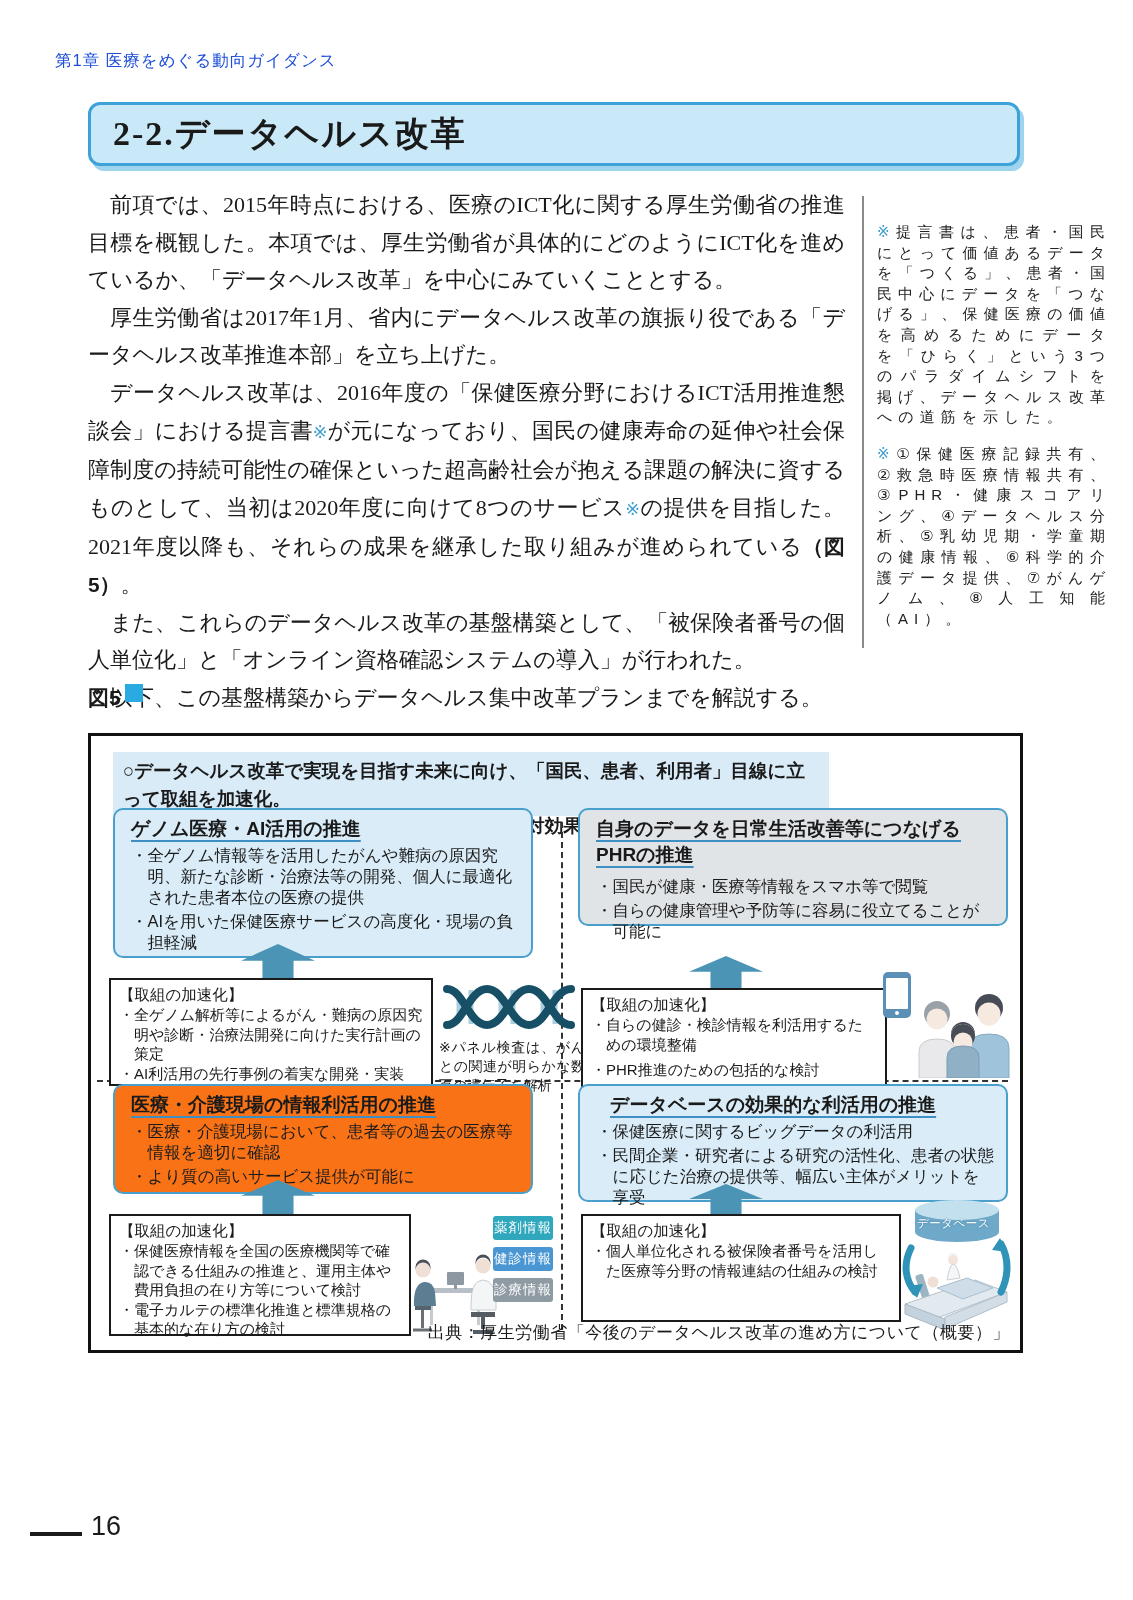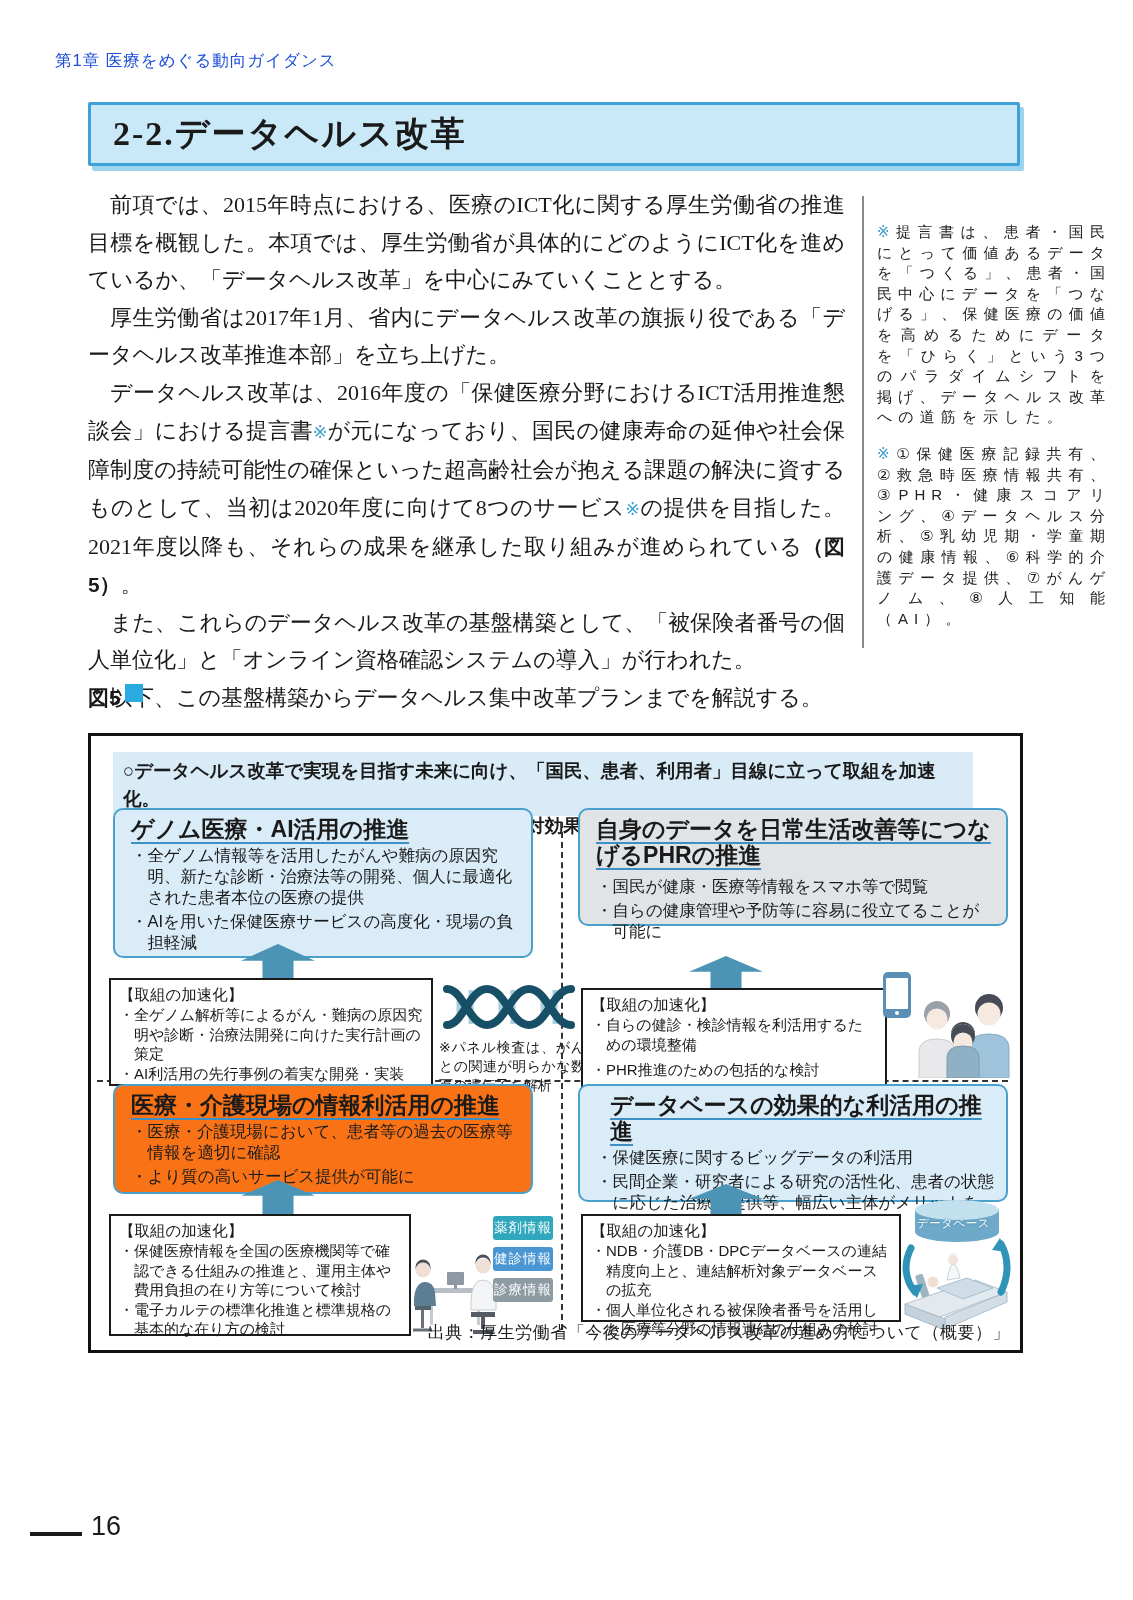--- a/index.html
+++ b/index.html
@@ -4,47 +4,47 @@
 <style>
   html,body{margin:0;padding:0;}
   body{
     width:1133px;height:1600px;position:relative;background:#ffffff;color:#1a1a1a;
     font-family:"Liberation Serif","DejaVu Serif",serif;overflow:hidden;
   }
   
   .chapter-header{position:absolute;left:55px;top:50px;font-family:"Liberation Sans","DejaVu Sans",sans-serif;
     font-size:16.5px;color:#1d4ed8;letter-spacing:1px;}
   .title-box{position:absolute;left:88px;top:102px;width:926px;height:58px;background:#c9e8f8;
-    border:3px solid #3da2d8;border-radius:2px;box-shadow:4px 5px 0 #9ed4ee;display:flex;align-items:center;}
+    border:3px solid #3da2d8;border-radius:12px;box-shadow:4px 5px 0 #9ed4ee;display:flex;align-items:center;}
   .title-box .t{font-size:34px;font-weight:bold;letter-spacing:2px;padding-left:22px;}
   
   .body-col{position:absolute;left:88px;top:186px;width:757px;font-size:22px;line-height:37.6px;text-align:justify;}
   .body-col p{margin:0;text-indent:1em;}
   .refmark{color:#3e9fd0;font-family:"Liberation Sans","DejaVu Sans",sans-serif;font-size:0.8em;}
   .figref{font-family:"Liberation Sans","DejaVu Sans",sans-serif;font-weight:bold;font-size:0.95em;}
   
   .side-rule{position:absolute;left:862px;top:196px;width:2px;height:452px;background:#8a8a8a;}
   .sidenote-col{position:absolute;left:877px;top:222px;width:234px;}
   .sidenote{font-family:"Liberation Sans","DejaVu Sans",sans-serif;font-size:15px;line-height:20.6px;
     letter-spacing:6px;text-align:justify;color:#222;margin:0 0 16px 0;}
   .sidenote .mark{color:#3e9fd0;}
   
   .fig-caption{position:absolute;left:88px;top:684px;font-family:"Liberation Sans","DejaVu Sans",sans-serif;
     font-size:21px;font-weight:bold;display:flex;align-items:flex-start;}
   .fig-square{display:inline-block;width:18px;height:18px;background:#29abe2;margin:0 5px 0 4px;}
   
   .fig{position:absolute;left:88px;top:733px;width:929px;height:614px;border:3px solid #111;background:#fff;
     font-family:"Liberation Sans","DejaVu Sans",sans-serif;}
   .fig *{box-sizing:border-box;}
-  .banner{position:absolute;left:22px;top:16px;width:860px;height:64px;background:#d8ebf7;
+  .banner{position:absolute;left:22px;top:16px;width:716px;height:64px;background:#d8ebf7;
     padding:5px 10px;font-size:18.5px;font-weight:bold;line-height:27.5px;}
   .vdash{position:absolute;left:470px;top:86px;height:508px;border-left:2px dashed #333;}
   .hdash{position:absolute;left:6px;top:344px;width:911px;border-top:2px dashed #333;}
   .qbox{position:absolute;border:2.5px solid #4aa0cc;border-radius:10px;padding:6px 12px 4px 16px;}
-  .qtitle{font-size:23px;font-weight:bold;line-height:26px;
+  .qtitle{font-size:19px;font-weight:bold;line-height:26px;
     text-decoration:underline;text-decoration-color:#3e8fc4;text-decoration-thickness:2px;text-underline-offset:5px;}
   .qbul{font-size:16.5px;line-height:21px;padding-left:1em;text-indent:-1em;margin-top:3px;}
   .uparrow{position:absolute;background:#4b94b6;
     clip-path:polygon(50% 0%,100% 44%,71% 44%,71% 100%,29% 100%,29% 44%,0% 44%);}
   .accel{position:absolute;background:#fff;border:2px solid #1a1a1a;padding:4px 8px 4px 8px;}
   .accel .at{font-size:15.5px;line-height:21px;}
   .accel .ab{font-size:15px;line-height:19.5px;padding-left:1em;text-indent:-1em;}
   .dna-note{position:absolute;font-size:14px;line-height:19px;width:146px;text-align:justify;}
   .badge{width:60px;height:24px;border-radius:3px;color:#fff;font-size:13.5px;display:flex;
     align-items:center;justify-content:center;letter-spacing:1px;margin-bottom:7px;}
@@ -188,21 +188,20 @@
   </div>
 
   <div class="qbox" style="left:487px;top:348px;width:430px;height:118px;background:#d9ecf7;">
     <div class="qtitle" style="margin-left:14px;">データベースの効果的な利活用の推進</div>
     <div class="qbul">・保健医療に関するビッグデータの利活用</div>
     <div class="qbul">・民間企業・研究者による研究の活性化、患者の状態に応じた治療の提供等、幅広い主体がメリットを享受</div>
   </div>
   <div class="uparrow" style="left:598px;top:448px;width:74px;height:34px;"></div>
   <div class="accel" style="left:490px;top:478px;width:320px;height:108px;">
     <div class="at">【取組の加速化】</div>
-    <div class="ab">・NDB・介護DB・DPCデータベースの連結精度向上と、連結解析対象データベースの拡充</div>
     <div class="ab">・個人単位化される被保険者番号を活用した医療等分野の情報連結の仕組みの検討</div>
   </div>
   <svg style="position:absolute;left:806px;top:460px;" width="118" height="140" viewBox="0 0 118 140">
     <g>
       <rect x="22" y="78" width="8" height="28" rx="2" fill="#9db4c2" transform="rotate(-18 26 92)"></rect>
       <path d="M8,108 l70,-24 l32,12 l-70,26 z" fill="#e3eaef" stroke="#b6c2ca"></path>
       <path d="M8,108 l0,10 l40,16 l0,-11 z" fill="#c3d2dc" stroke="#a8b8c2"></path>
       <path d="M110,96 l0,10 l-62,27 l0,-12 z" fill="#d2dde5" stroke="#b0bec8"></path>
       <path d="M40,92 l30,-10 l26,10 l-30,11 z" fill="#cfdde8" stroke="#a8c0d0"></path>
       <circle cx="36" cy="86" r="5.5" fill="#f0dfd4"></circle>

